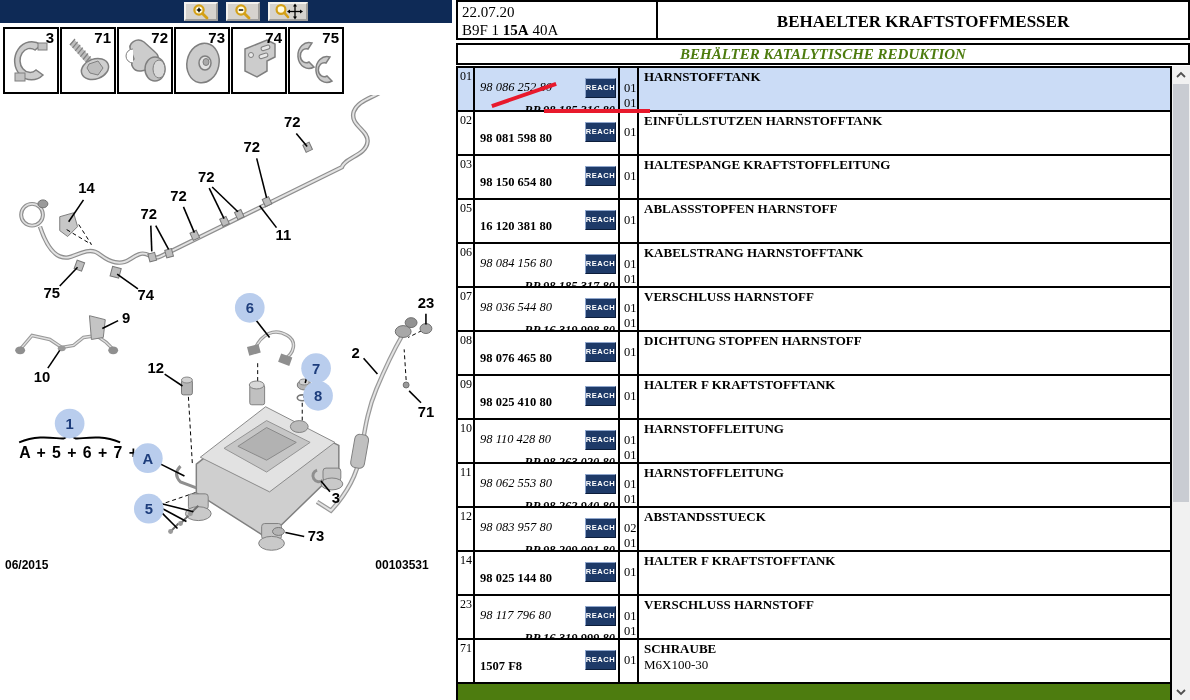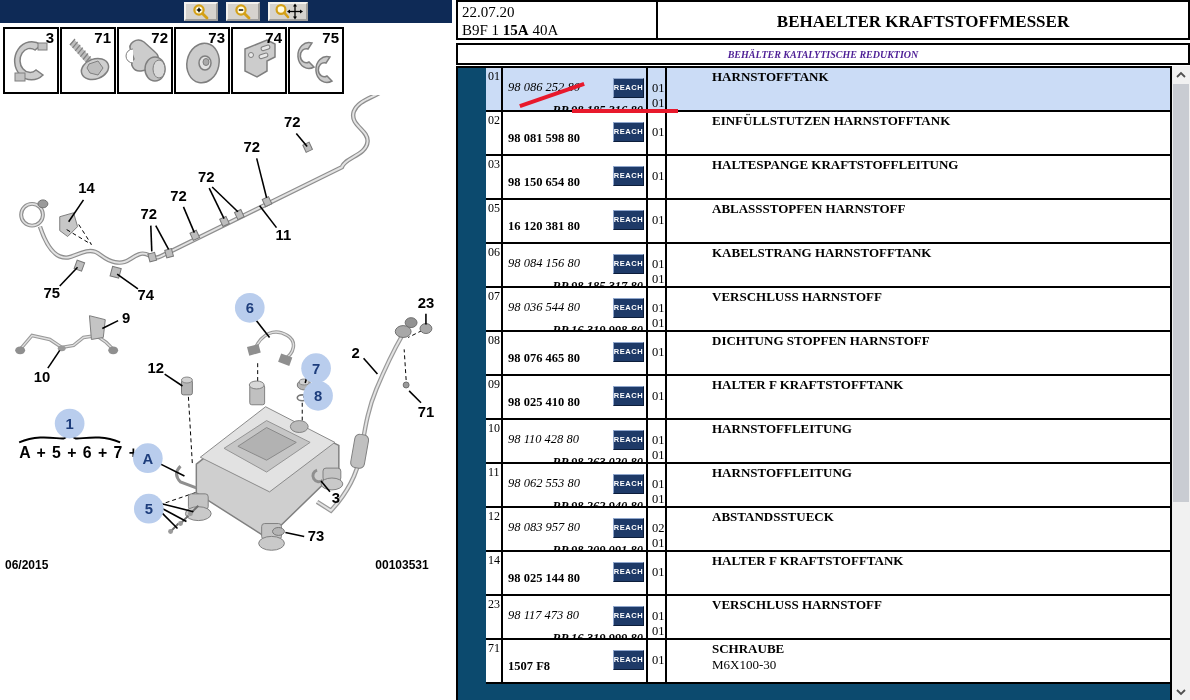--- a/index.html
+++ b/index.html
@@ -28,44 +28,44 @@
                font:bold 12px "Liberation Sans", sans-serif; }
 
   
   .hdr { position:absolute; left:456px; top:0; width:734px; height:40px; border:2px solid #000; background:#fff; }
   .hdr-left { position:absolute; left:0; top:0; width:200px; height:100%; border-right:2px solid #000;
               padding:1px 0 0 4px; font-size:15px; line-height:18px; }
   .hdr-title { position:absolute; left:200px; right:0; top:3px; text-align:center;
                font-weight:bold; font-size:17px;margin-top:7px; }
   .subtitle-box { position:absolute; left:456px; top:43px; width:734px; height:22px; border:2px solid #000;
                   display:flex; align-items:center; justify-content:center; }
-  .subtitle { color:#4c1d95; font-style:italic; font-weight:bold; font-size:10px; }
+  .subtitle { color:#4d7c0f; font-style:italic; font-weight:bold; font-size:15px; }
 
   
   .ptable { position:absolute; left:456px; top:66px; width:716px; height:634px;
-            border:2px solid #000; border-bottom:none; background:#0c4a6e; overflow:hidden;padding-left:28px; }
+            border:2px solid #000; border-bottom:none; background:#4d7c0f; overflow:hidden; }
   .prow { position:relative; width:100%; height:44px; border-bottom:2px solid #000; background:#fff; }
   .prow.sel { background:#CBDCF6; }
   .c-ref  { position:absolute; left:0; top:0; width:17px; height:100%; border-right:2px solid #000;
             font-size:12px; padding:1px 0 0 2px; }
   .c-part { position:absolute; left:19px; top:0; width:143px; height:100%; border-right:2px solid #000; }
   .la { position:absolute; left:3px; right:2px; top:12px; height:15px;
         display:flex; justify-content:space-between; align-items:center; }
   .pn { font-size:12.5px; white-space:nowrap; }
   .pn.b { font-weight:bold;margin-top:14px; }
   .pn.i { font-style:italic; }
   .lb { position:absolute; right:3px; top:27px; font-size:12.5px; font-weight:bold; font-style:italic; white-space:nowrap;margin-top:8px; }
   .reach { width:31px; height:20px; background:#1E3A68; color:#fff;
            font:bold 7.5px "Liberation Sans", sans-serif; letter-spacing:0.6px;
            border:1px solid; border-color:#8fa6cc #0c1d3a #0c1d3a #8fa6cc;
            display:flex; align-items:center; justify-content:center; cursor:pointer; }
   .c-qty { position:absolute; left:164px; top:0; width:17px; height:100%; border-right:2px solid #000; }
   .q1, .q2 { position:absolute; left:2px; font-size:12.5px; }
   .q1 { top:13px; } .q2 { top:28px; }
-  .c-desc { position:absolute; left:183px; right:0; top:0; height:100%; padding:1px 3px;margin-left:40px; }
+  .c-desc { position:absolute; left:183px; right:0; top:0; height:100%; padding:1px 3px; }
   .d1 { font-weight:bold; font-size:13px; }
   .d2 { font-size:13px; }
   .strike { position:absolute; left:13px; top:25px; width:68px; height:4px; background:#E8192C;
             transform:rotate(-19deg); z-index:3; }
   .uline  { position:absolute; left:67px; top:41px; width:106px; height:4px; background:#E8192C; z-index:3; }
 
   
   .sbar { position:absolute; left:1172px; top:66px; width:18px; height:634px; background:#f1f1f1; }
   .sbtn { position:absolute; left:0; width:18px; height:17px; background:#f1f1f1;
           display:flex; align-items:center; justify-content:center; cursor:pointer; }
@@ -536,21 +536,21 @@
           <div class="q1">01</div>
         </div>
         <div class="c-desc">
           <div class="d1">HALTER F KRAFTSTOFFTANK</div>
         </div>
       </div>
       <div class="prow">
         <div class="c-ref">23</div>
         <div class="c-part">
           <div class="la">
-            <span class="pn i">98 117 473 80</span>
+            <span class="pn i">98 117 796 80</span>
             <button class="reach">REACH</button>
           </div>
           <div class="lb">RP 16 319 999 80</div>
         </div>
         <div class="c-qty">
           <div class="q1">01</div>
           <div class="q2">01</div>
         </div>
         <div class="c-desc">
           <div class="d1">VERSCHLUSS HARNSTOFF</div>

